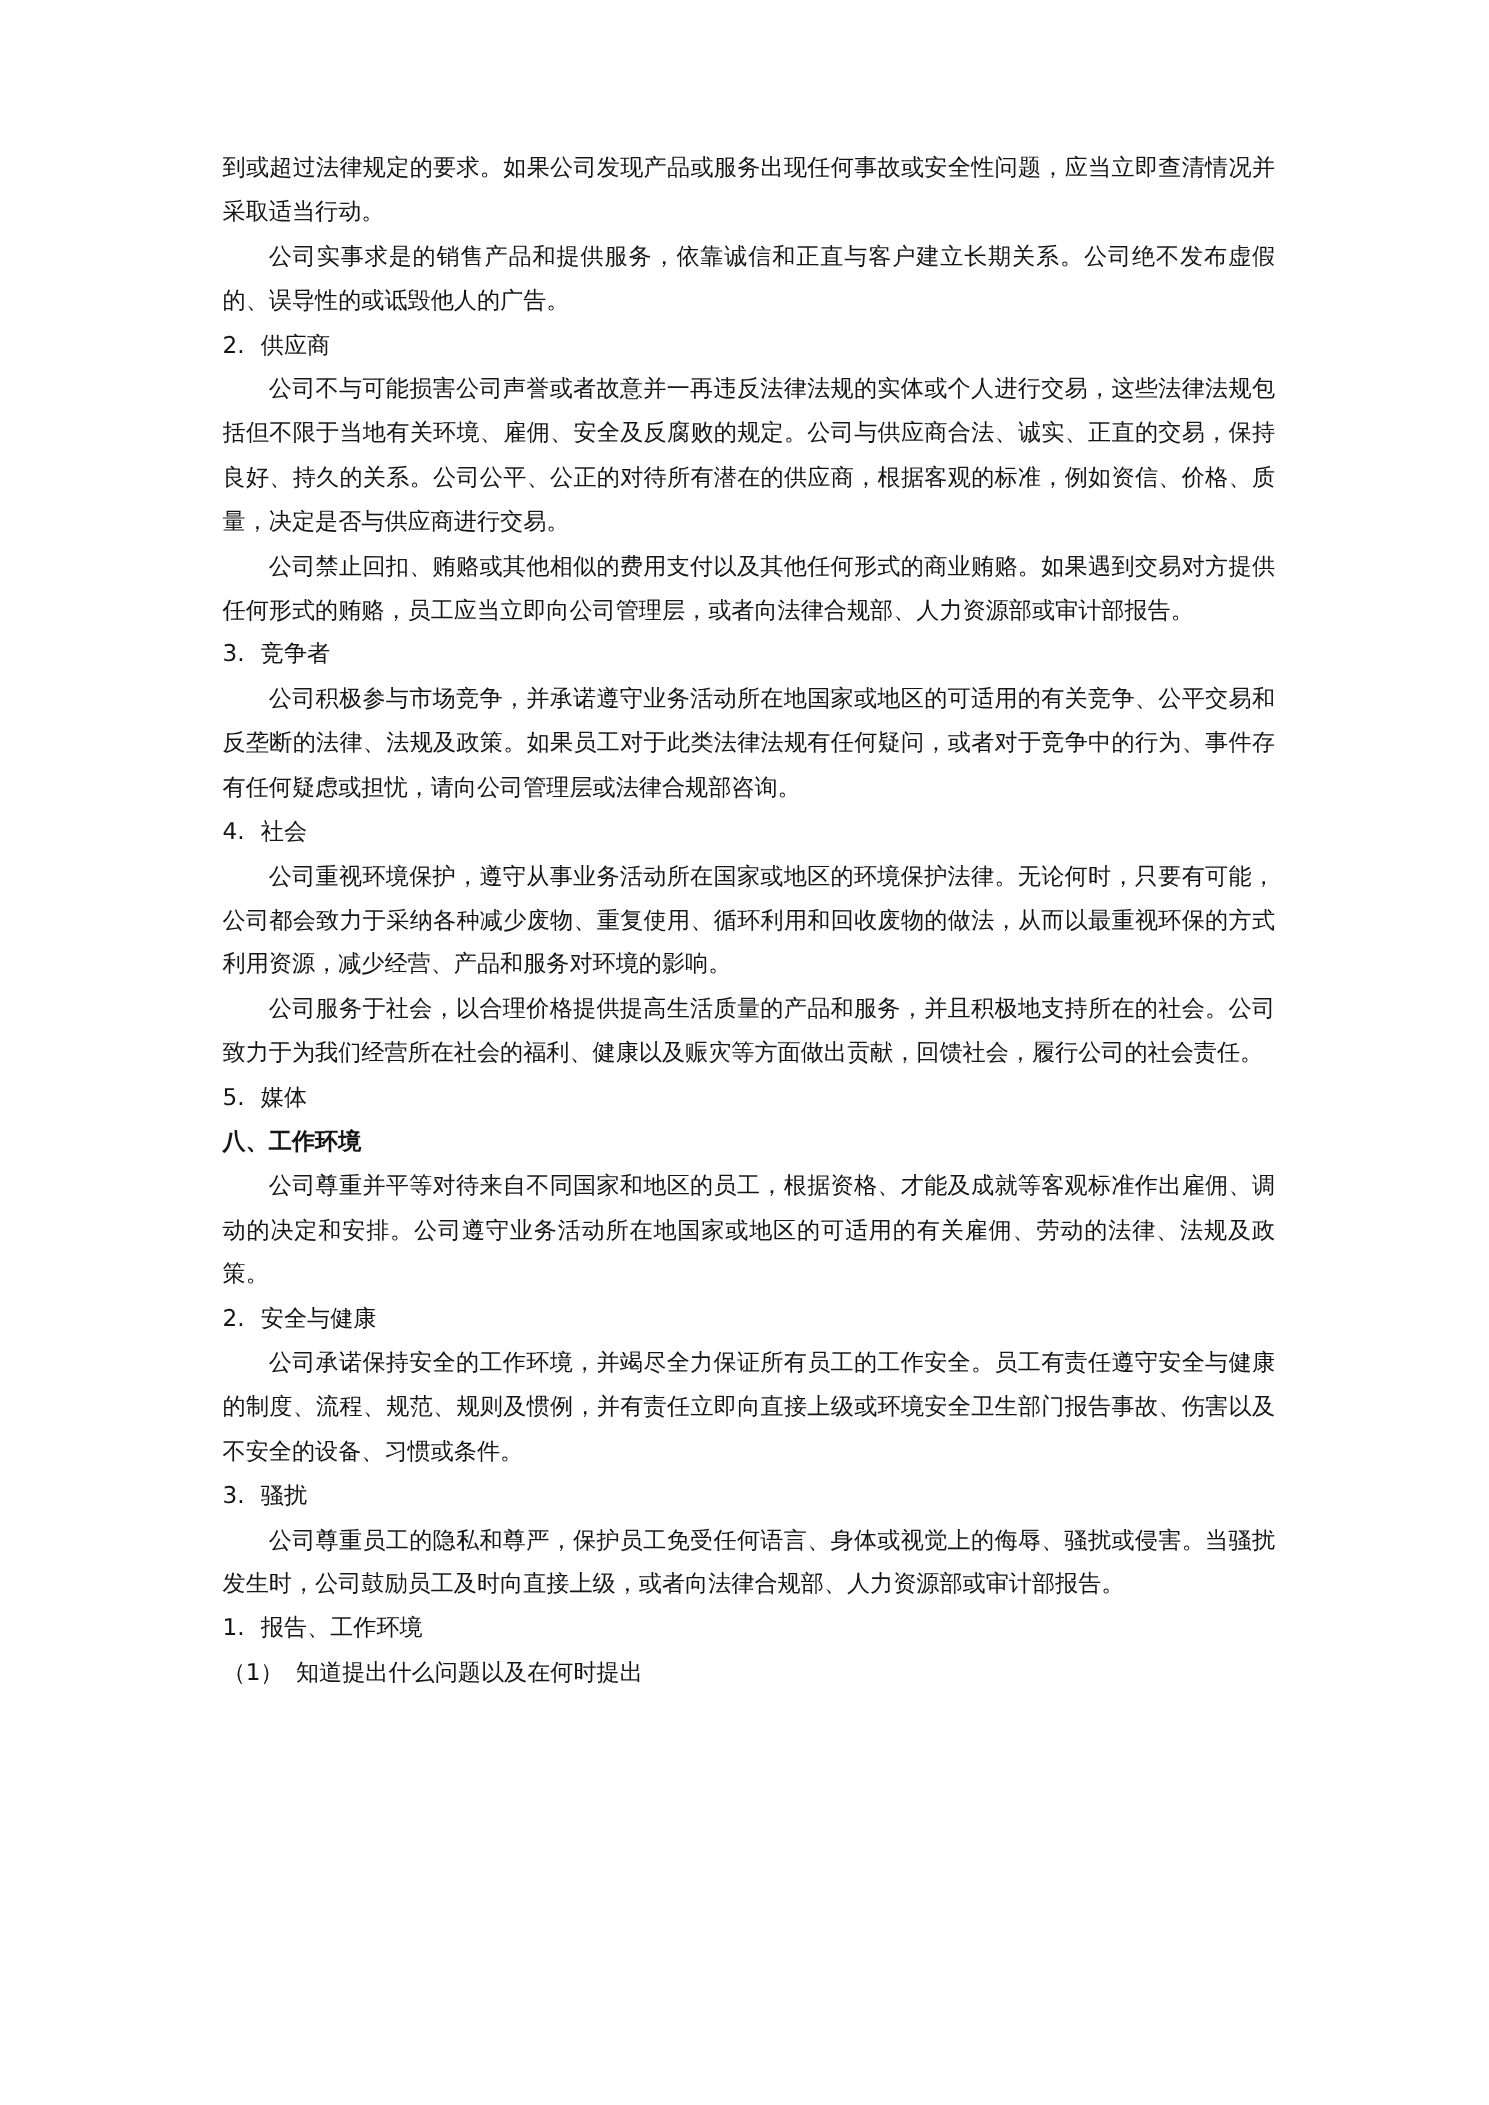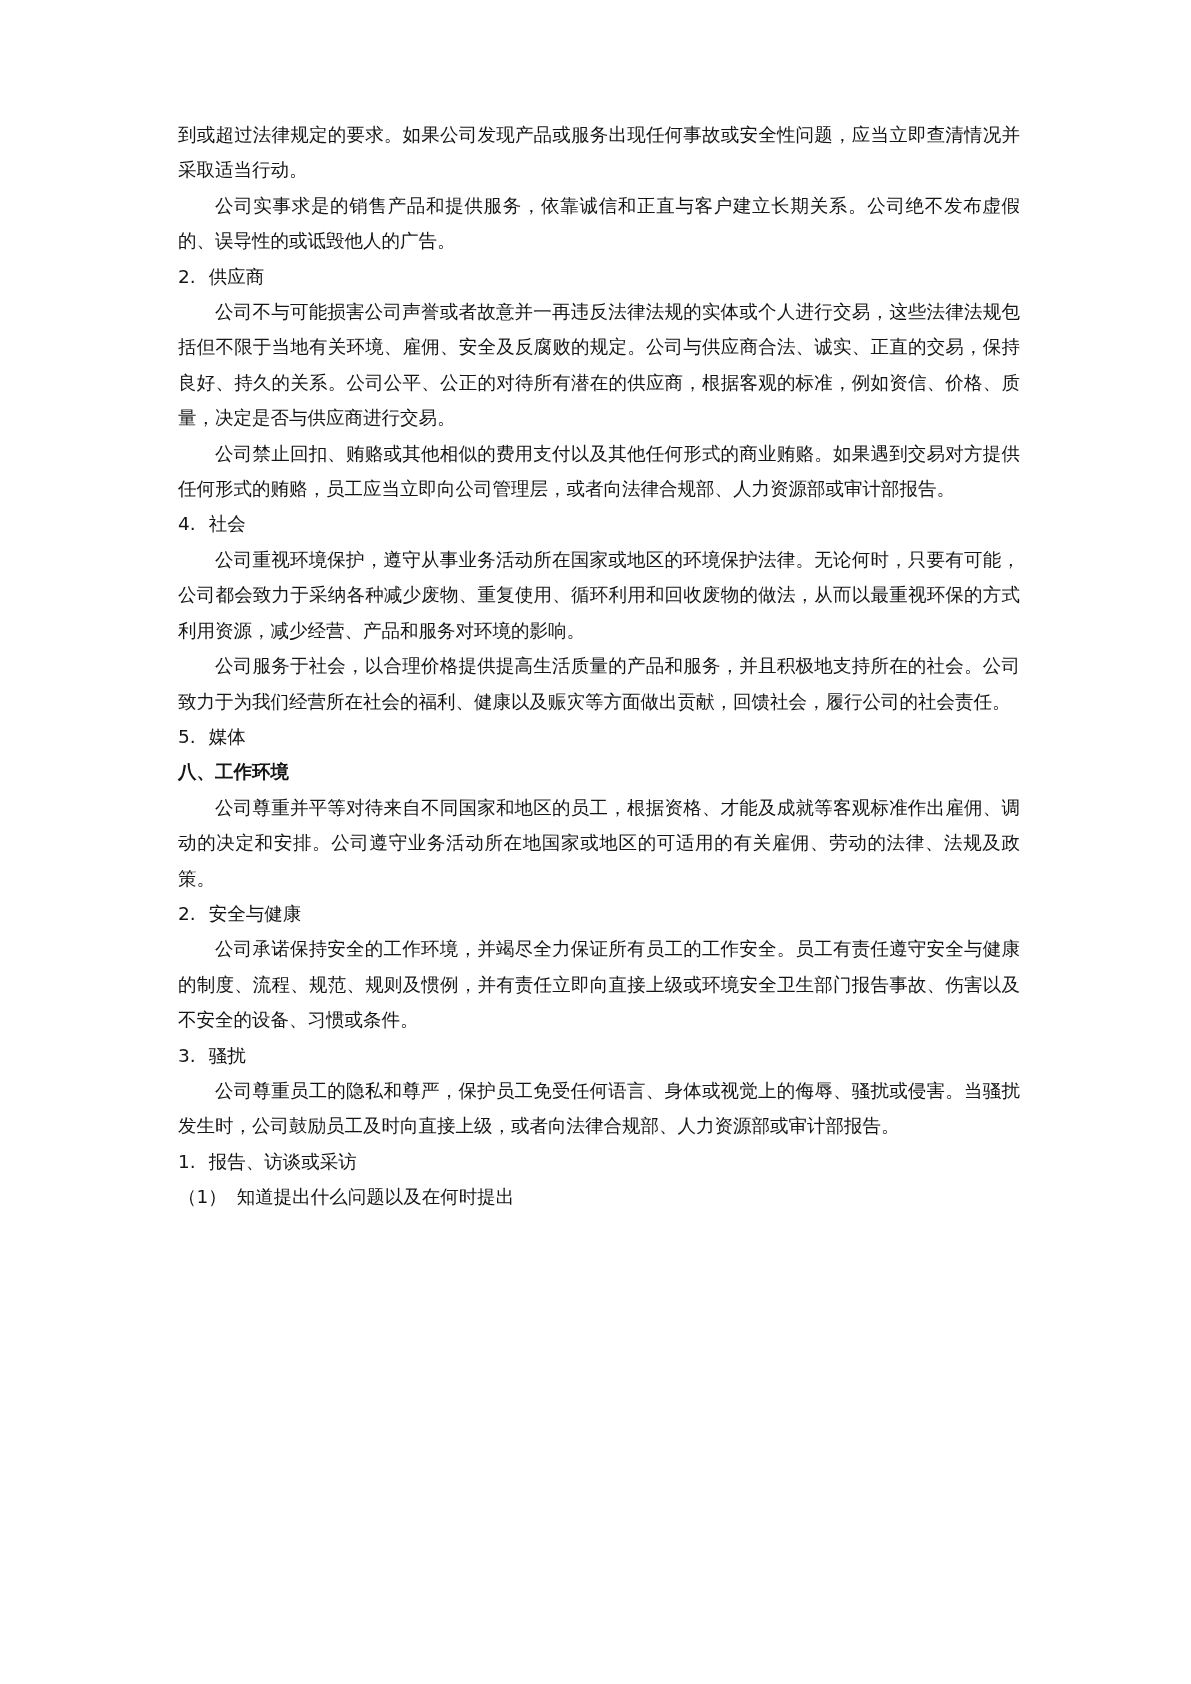--- a/index.html
+++ b/index.html
@@ -65,38 +65,40 @@
 <div class="page">
   <div class="content">
 
     <p class="para noindent">到或超过法律规定的要求。如果公司发现产品或服务出现任何事故或安全性问题，应当立即查清情况并采取适当行动。</p>
     <p class="para">公司实事求是的销售产品和提供服务，依靠诚信和正直与客户建立长期关系。公司绝不发布虚假的、误导性的或诋毁他人的广告。</p>
 
     <p class="item"><span class="num">2.</span><span>供应商</span></p>
     <p class="para">公司不与可能损害公司声誉或者故意并一再违反法律法规的实体或个人进行交易，这些法律法规包括但不限于当地有关环境、雇佣、安全及反腐败的规定。公司与供应商合法、诚实、正直的交易，保持良好、持久的关系。公司公平、公正的对待所有潜在的供应商，根据客观的标准，例如资信、价格、质量，决定是否与供应商进行交易。</p>
     <p class="para">公司禁止回扣、贿赂或其他相似的费用支付以及其他任何形式的商业贿赂。如果遇到交易对方提供任何形式的贿赂，员工应当立即向公司管理层，或者向法律合规部、人力资源部或审计部报告。</p>
 
+    <p class="item"><span class="num">3.</span><span>竞争者</span></p>
+    <p class="para">公司积极参与市场竞争，并承诺遵守业务活动所在地国家或地区的可适用的有关竞争、公平交易和反垄断的法律、法规及政策。如果员工对于此类法律法规有任何疑问，或者对于竞争中的行为、事件存有任何疑虑或担忧，请向公司管理层或法律合规部咨询。</p>
 
     <p class="item"><span class="num">4.</span><span>社会</span></p>
     <p class="para">公司重视环境保护，遵守从事业务活动所在国家或地区的环境保护法律。无论何时，只要有可能，公司都会致力于采纳各种减少废物、重复使用、循环利用和回收废物的做法，从而以最重视环保的方式利用资源，减少经营、产品和服务对环境的影响。</p>
     <p class="para">公司服务于社会，以合理价格提供提高生活质量的产品和服务，并且积极地支持所在的社会。公司致力于为我们经营所在社会的福利、健康以及赈灾等方面做出贡献，回馈社会，履行公司的社会责任。</p>
 
     <p class="item"><span class="num">5.</span><span>媒体</span></p>
 
     <p class="heading">八、工作环境</p>
 
     <p class="para">公司尊重并平等对待来自不同国家和地区的员工，根据资格、才能及成就等客观标准作出雇佣、调动的决定和安排。公司遵守业务活动所在地国家或地区的可适用的有关雇佣、劳动的法律、法规及政策。</p>
 
     <p class="item"><span class="num">2.</span><span>安全与健康</span></p>
     <p class="para">公司承诺保持安全的工作环境，并竭尽全力保证所有员工的工作安全。员工有责任遵守安全与健康的制度、流程、规范、规则及惯例，并有责任立即向直接上级或环境安全卫生部门报告事故、伤害以及不安全的设备、习惯或条件。</p>
 
     <p class="item"><span class="num">3.</span><span>骚扰</span></p>
     <p class="para">公司尊重员工的隐私和尊严，保护员工免受任何语言、身体或视觉上的侮辱、骚扰或侵害。当骚扰发生时，公司鼓励员工及时向直接上级，或者向法律合规部、人力资源部或审计部报告。</p>
 
 
-    <p class="item"><span class="num">1.</span><span>报告、访谈或采访</span></p>
+    <p class="item"><span class="num">1.</span><span>报告、工作环境</span></p>
 
     <p class="subitem"><span class="num">（1）</span><span>知道提出什么问题以及在何时提出</span></p>
 
   </div>
 
   <div class="footer">5</div>
 </div>
 
 </body></html>

